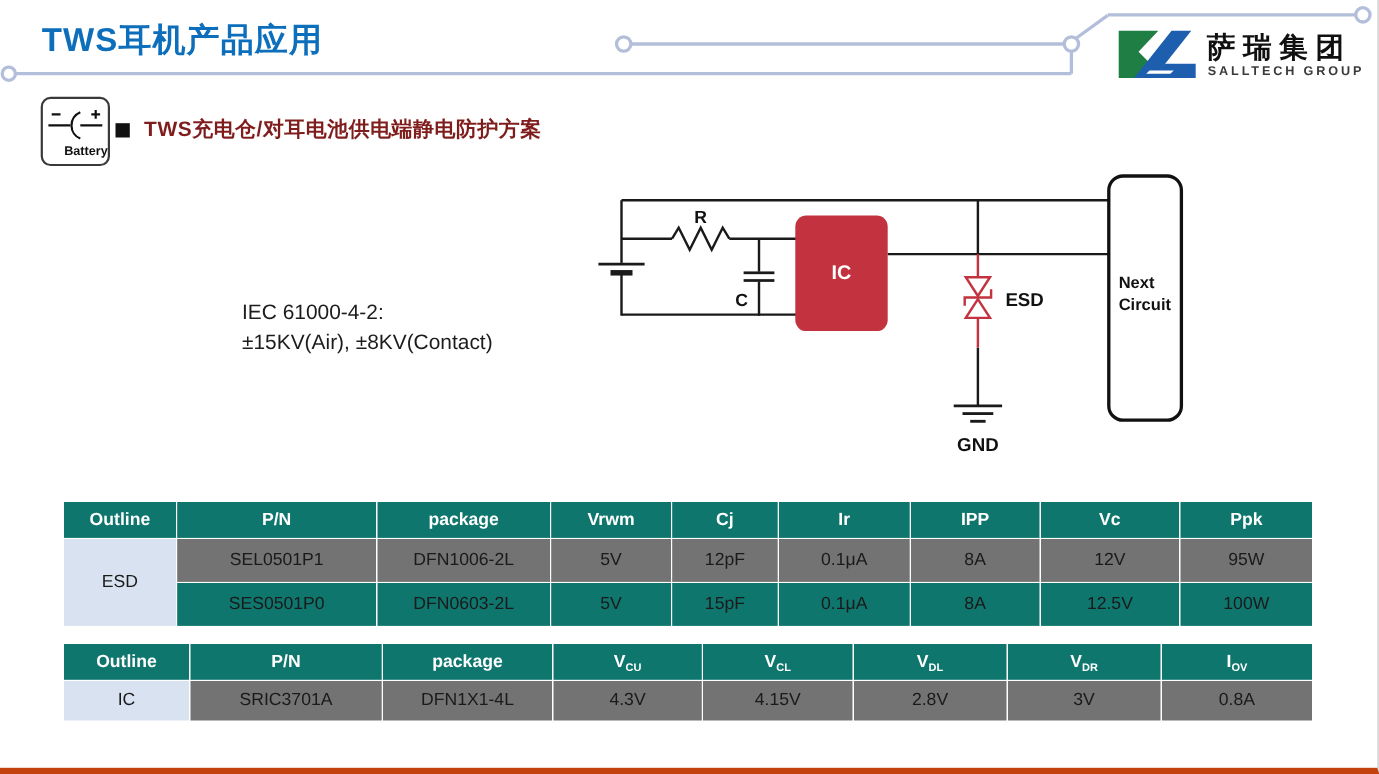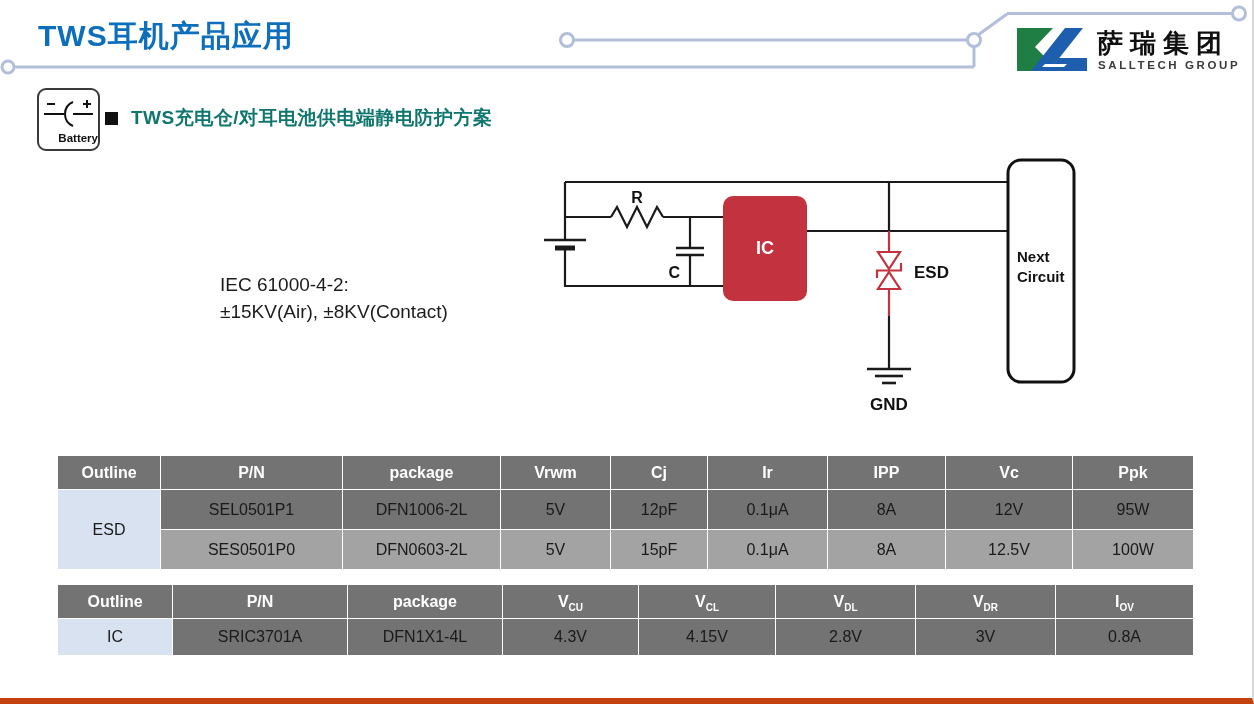--- a/index.html
+++ b/index.html
@@ -21,37 +21,37 @@
   .logo-cn { position:absolute; left:82px; top:2px; font-size:26px; font-weight:bold; color:#101010; letter-spacing:7px; white-space:nowrap; }
   .logo-en { position:absolute; left:83px; top:35px; font-size:11.5px; font-weight:bold; color:#3a3a3a; letter-spacing:2.6px; white-space:nowrap; }
   
   .battery { position:absolute; left:37px; top:88px; width:63px; height:63px;
     border:2px solid #3a3a3a; border-radius:9px; background:#fff; }
   .battery-label { position:absolute; left:0; right:0; bottom:5px; text-align:right;
     font-size:11.5px; font-weight:bold; color:#111; }
   
   .heading { position:absolute; left:105px; top:105px; display:flex; align-items:center; }
   .bullet { width:13px; height:13px; background:#111; display:inline-block; margin-right:13px; flex:none; }
-  .heading-text { font-size:19px; font-weight:bold; color:#0f766e; letter-spacing:0.5px; }
+  .heading-text { font-size:19px; font-weight:bold; color:#7f1d1d; letter-spacing:0.5px; }
   
   .iec { position:absolute; left:220px; top:271px; font-size:19px; color:#1c1c1c; line-height:27px; }
   
   .circuit { position:absolute; left:530px; top:150px; }
   
   table { position:absolute; left:57px; border-collapse:collapse; table-layout:fixed; }
   .t1 { top:455px; width:1136px; }
   .t2 { top:584px; width:1136px; }
   th, td { border:1.6px solid #ffffff; text-align:center; vertical-align:middle; overflow:hidden; }
-  th { background:#737373; color:#ffffff; font-size:16px; font-weight:bold; }
+  th { background:#0f766e; color:#ffffff; font-size:16px; font-weight:bold; }
   td { font-size:16px; color:#1a1a1a; background:#737373; }
   .t1 thead tr { height:34px; }
   .t1 tbody tr { height:40px; }
   .t2 thead tr { height:34px; }
   .t2 tbody tr { height:37px; }
-  .t1 tbody tr.alt td { background:#a3a3a3; }
+  .t1 tbody tr.alt td { background:#0f766e; }
   td.outline-cell { background:#d9e2f1; }
   th sub { font-size:10px; font-weight:bold; vertical-align:baseline; position:relative; top:4px; letter-spacing:0;text-align:right; }
 </style>
 </head>
 <body>
 
 <div class="slide">
 
   <svg class="deco" viewBox="0 0 1254 90">
     <g stroke="#b3bedb" stroke-width="3" fill="none">

